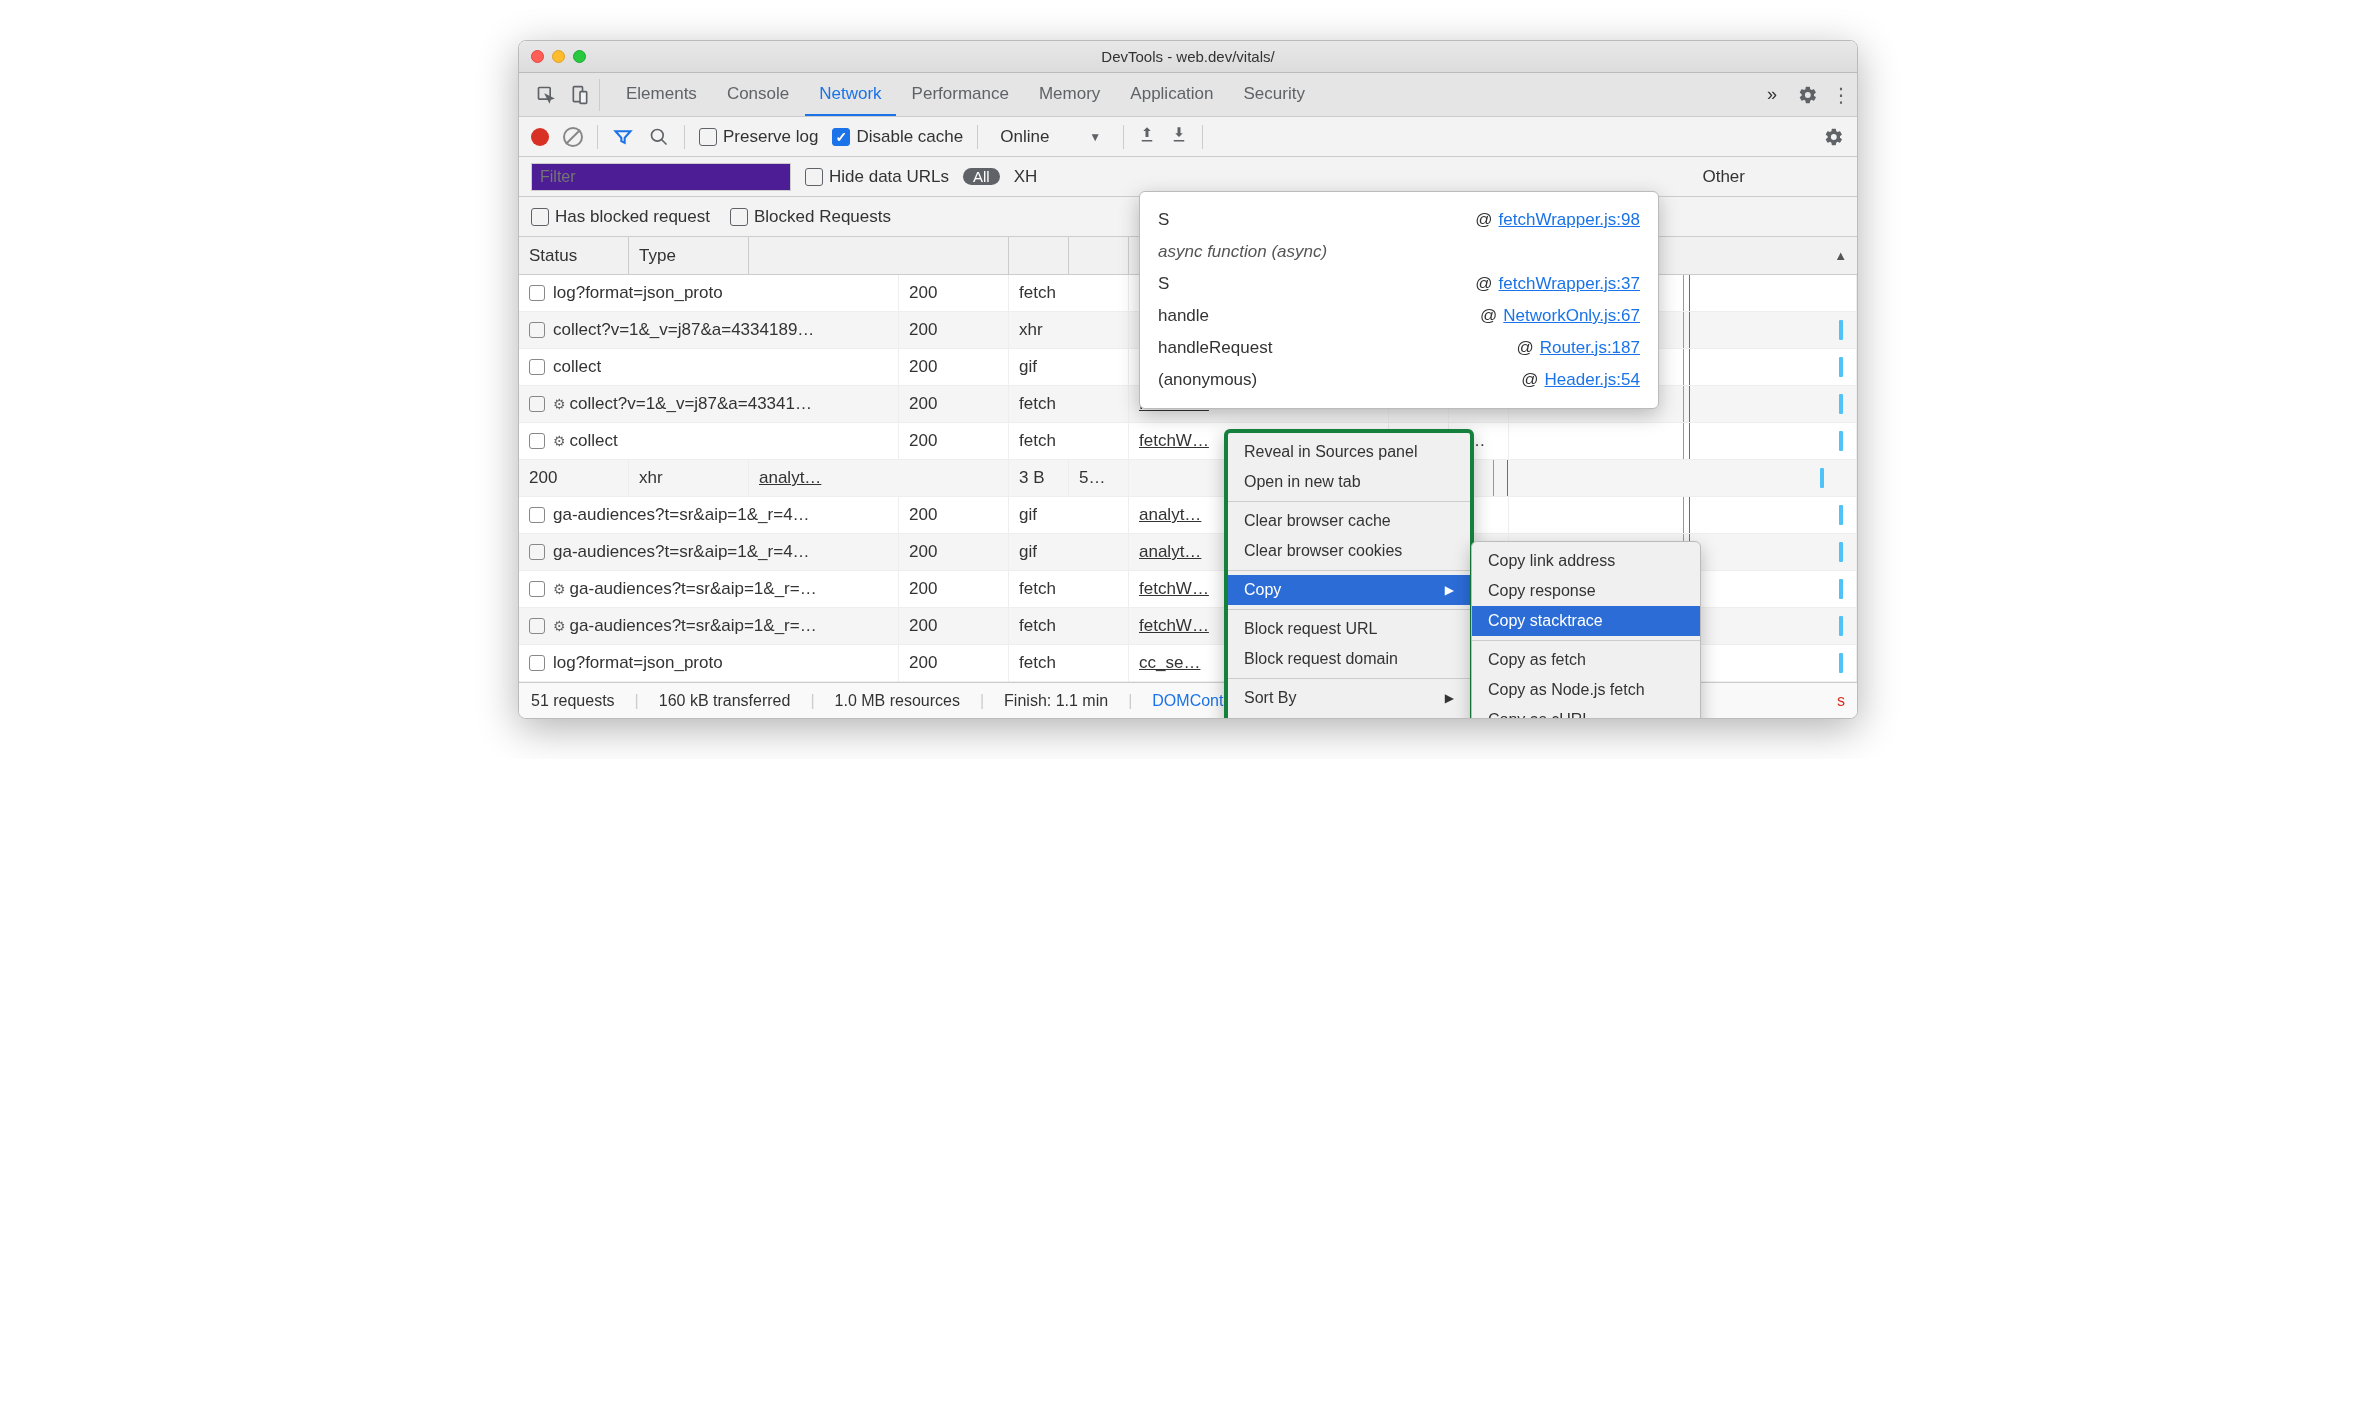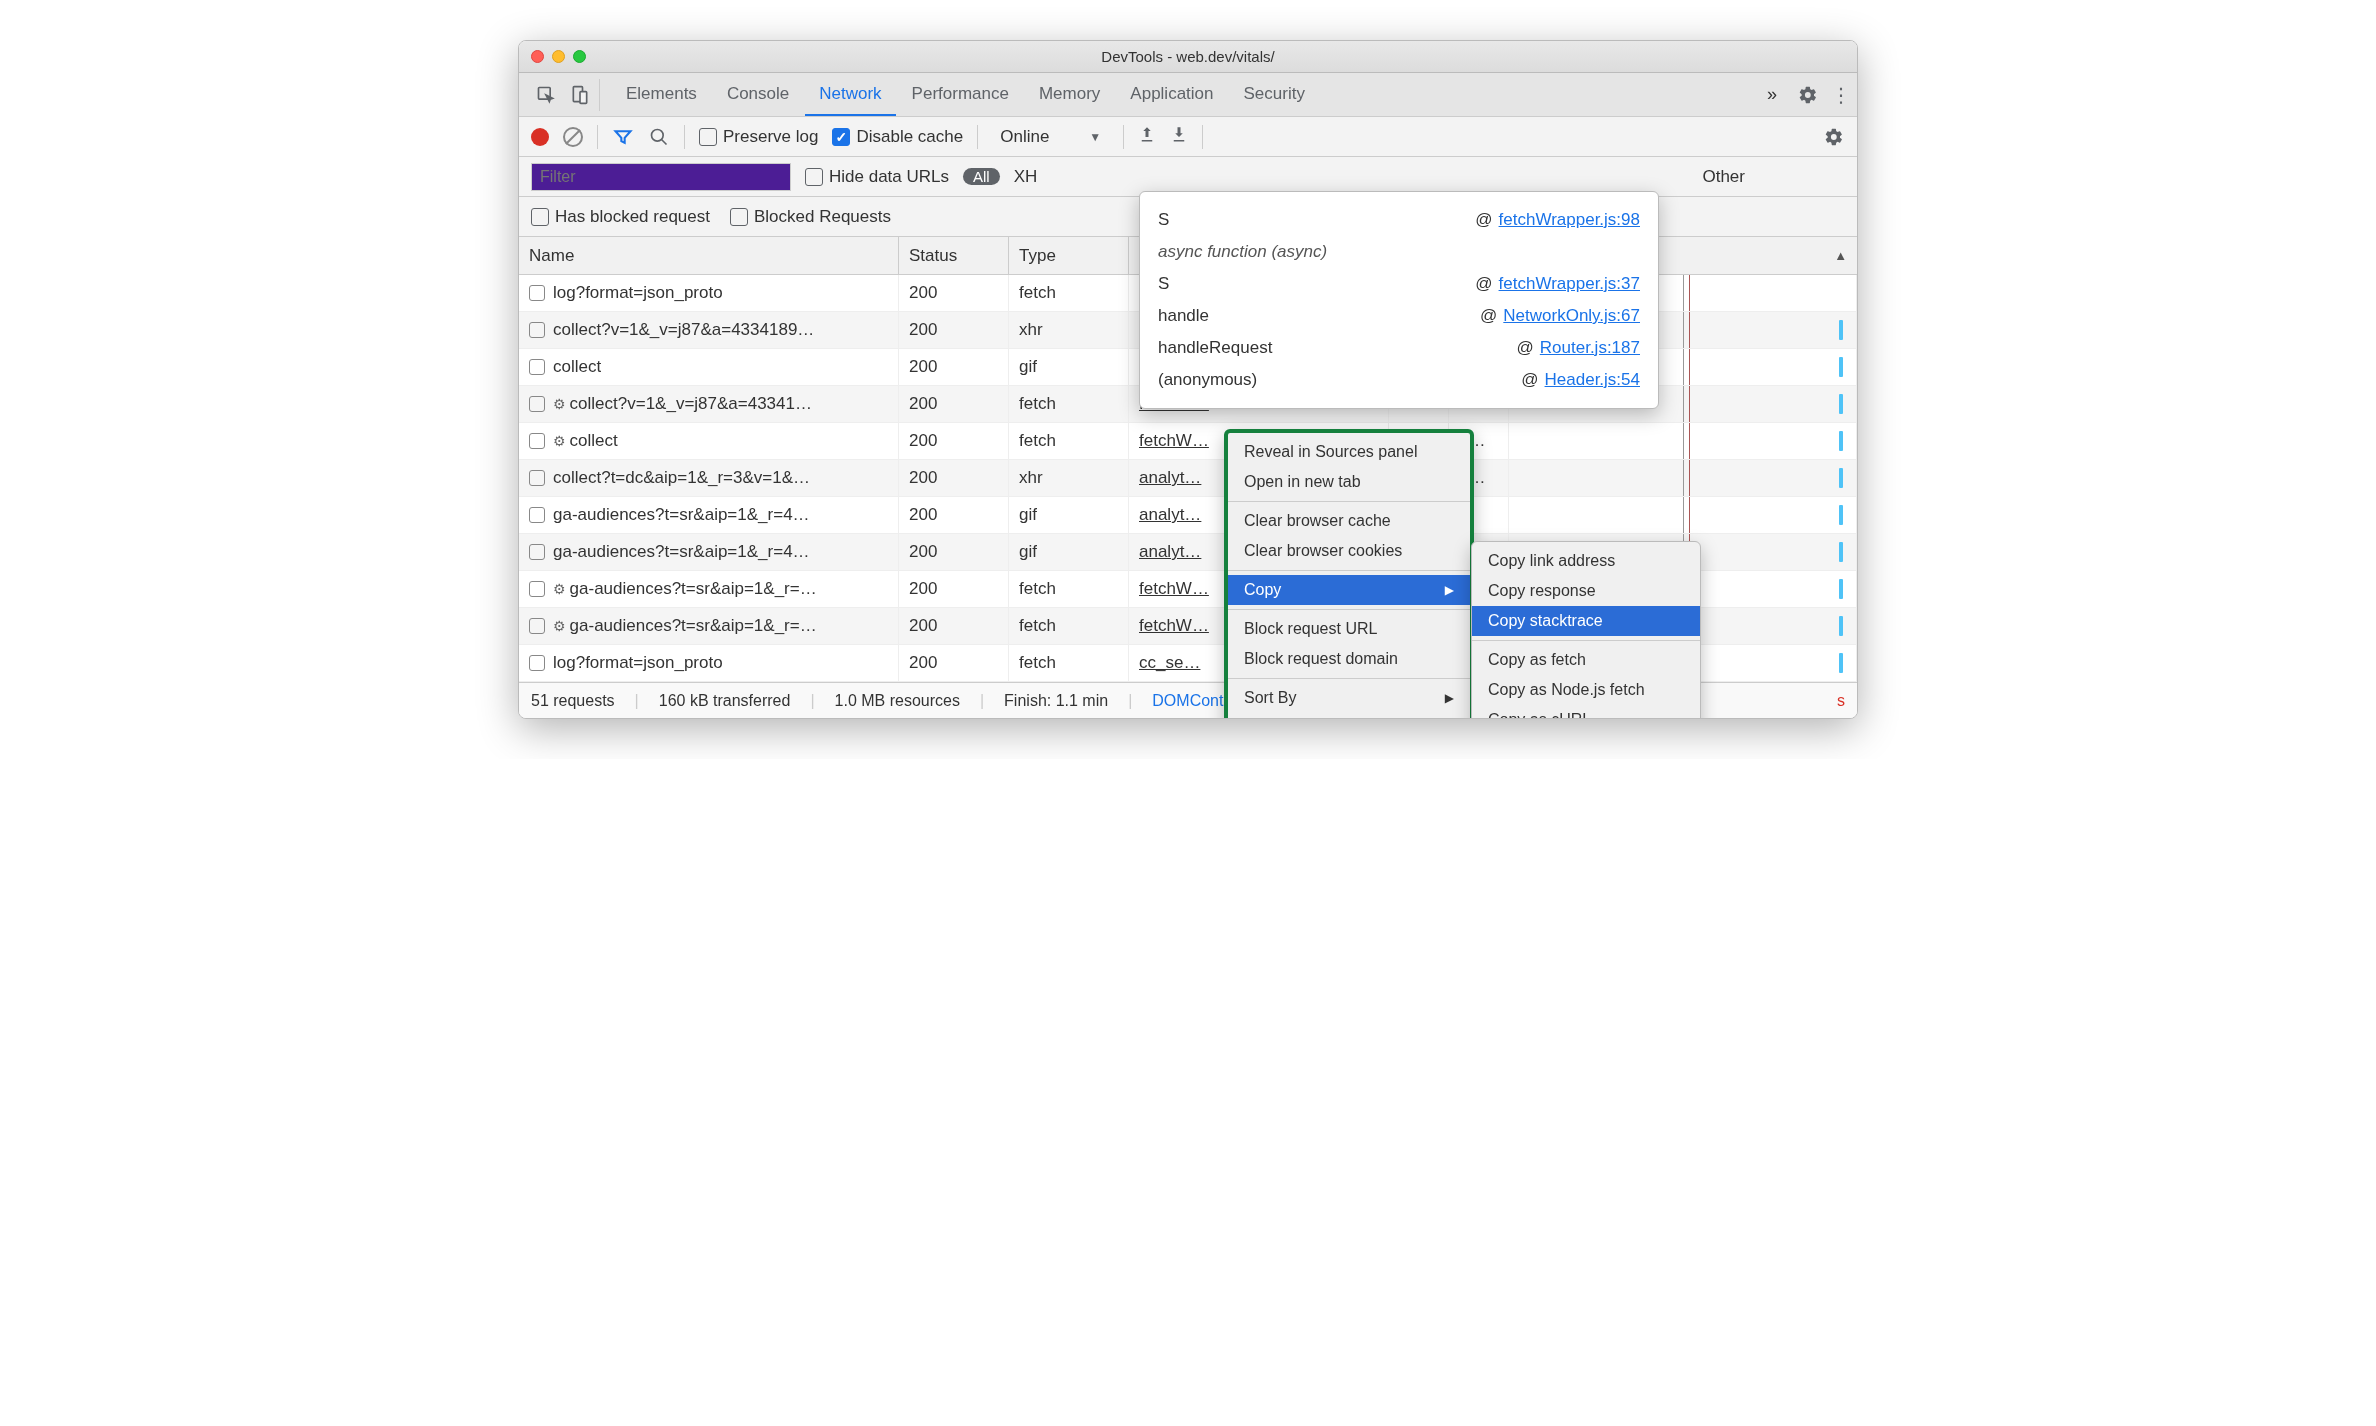--- a/index.html
+++ b/index.html
@@ -195,21 +195,20 @@
       <span class="checkbox"></span>
       <span>Has blocked request</span>
     </label>
     <label class="cb-label">
       <span class="checkbox"></span>
       <span>Blocked Requests</span>
     </label>
   </div>
 
   <div class="headers-row">
-    <div class="col name">Name</div>
     <div class="col status">Status</div>
     <div class="col type">Type</div>
     <div class="col initiator"></div>
     <div class="col size"></div>
     <div class="col time"></div>
     <div class="col waterfall">
       <span>Waterfall</span>
       <span class="sort-arrow">▲</span>
     </div>
   </div>
@@ -304,25 +303,20 @@
         </div>
     <div class="col size">7 B</div>
     <div class="col time">9…</div>
     <div class="col waterfall">
       <div class="wf-line"></div>
           <div class="wf-line2"></div>
       <div class="wf-bar"></div>
     </div>
       </div>
       <div class="row">
-    <div class="col name">
-      <span class="checkbox"></span>
-
-      <span class="name-text">collect?t=dc&amp;aip=1&amp;_r=3&amp;v=1&amp;…</span>
-    </div>
     <div class="col status">200</div>
     <div class="col type">xhr</div>
     <div class="col initiator">
           <a>analyt…</a>
         </div>
     <div class="col size">3 B</div>
     <div class="col time">5…</div>
     <div class="col waterfall">
       <div class="wf-line"></div>
           <div class="wf-line2"></div>

